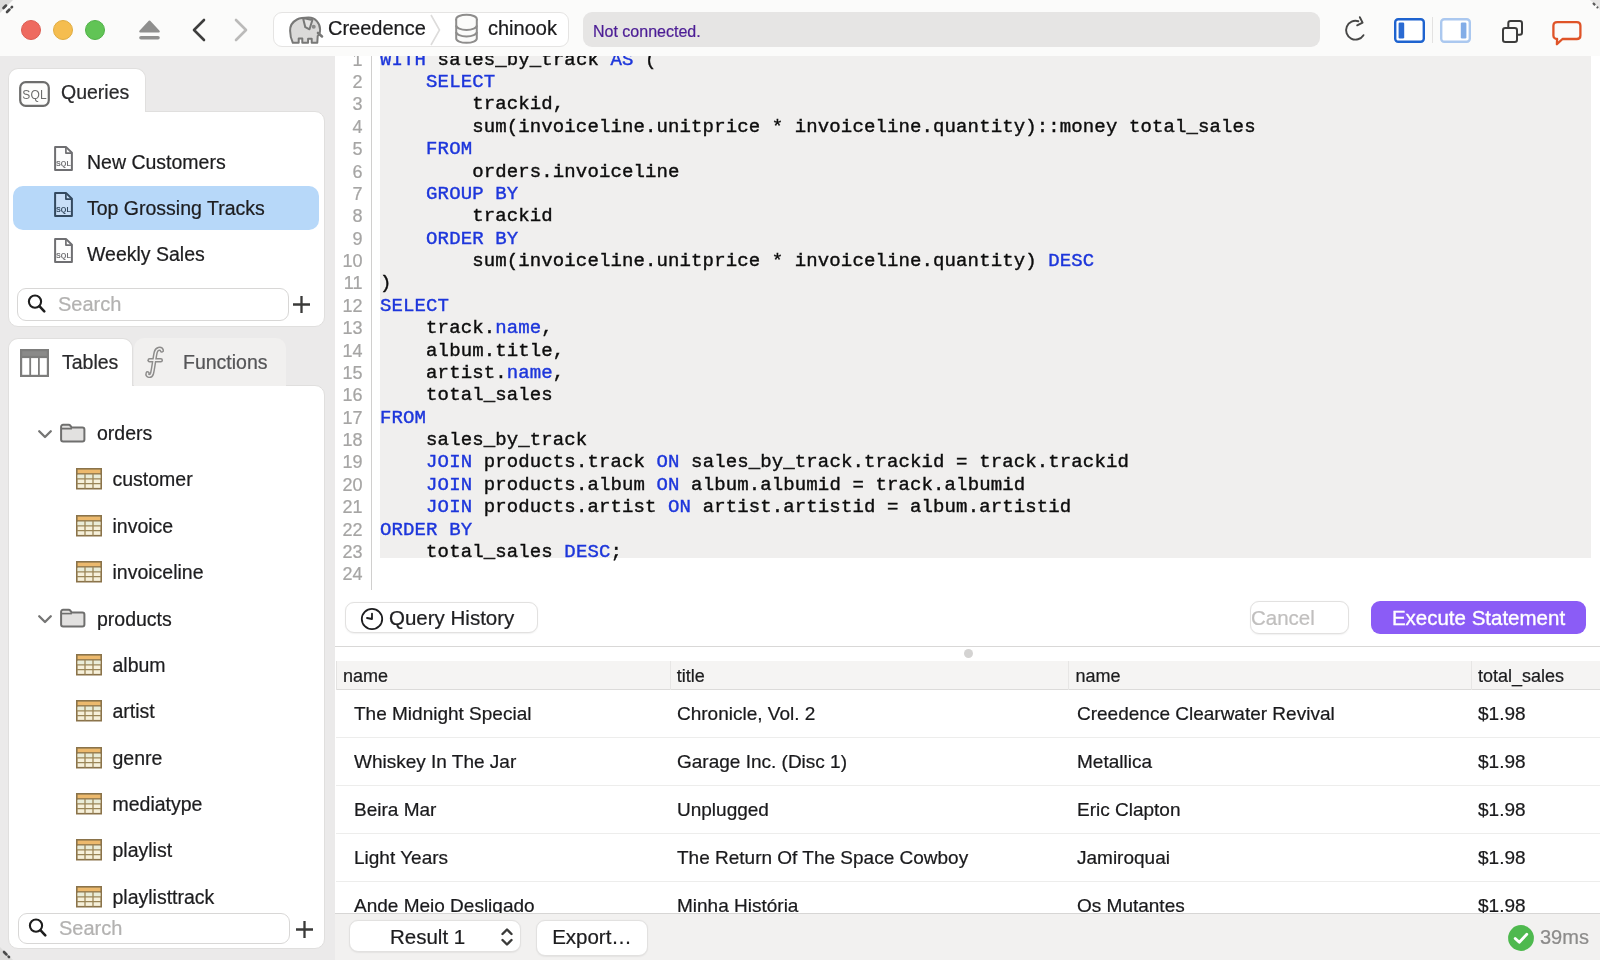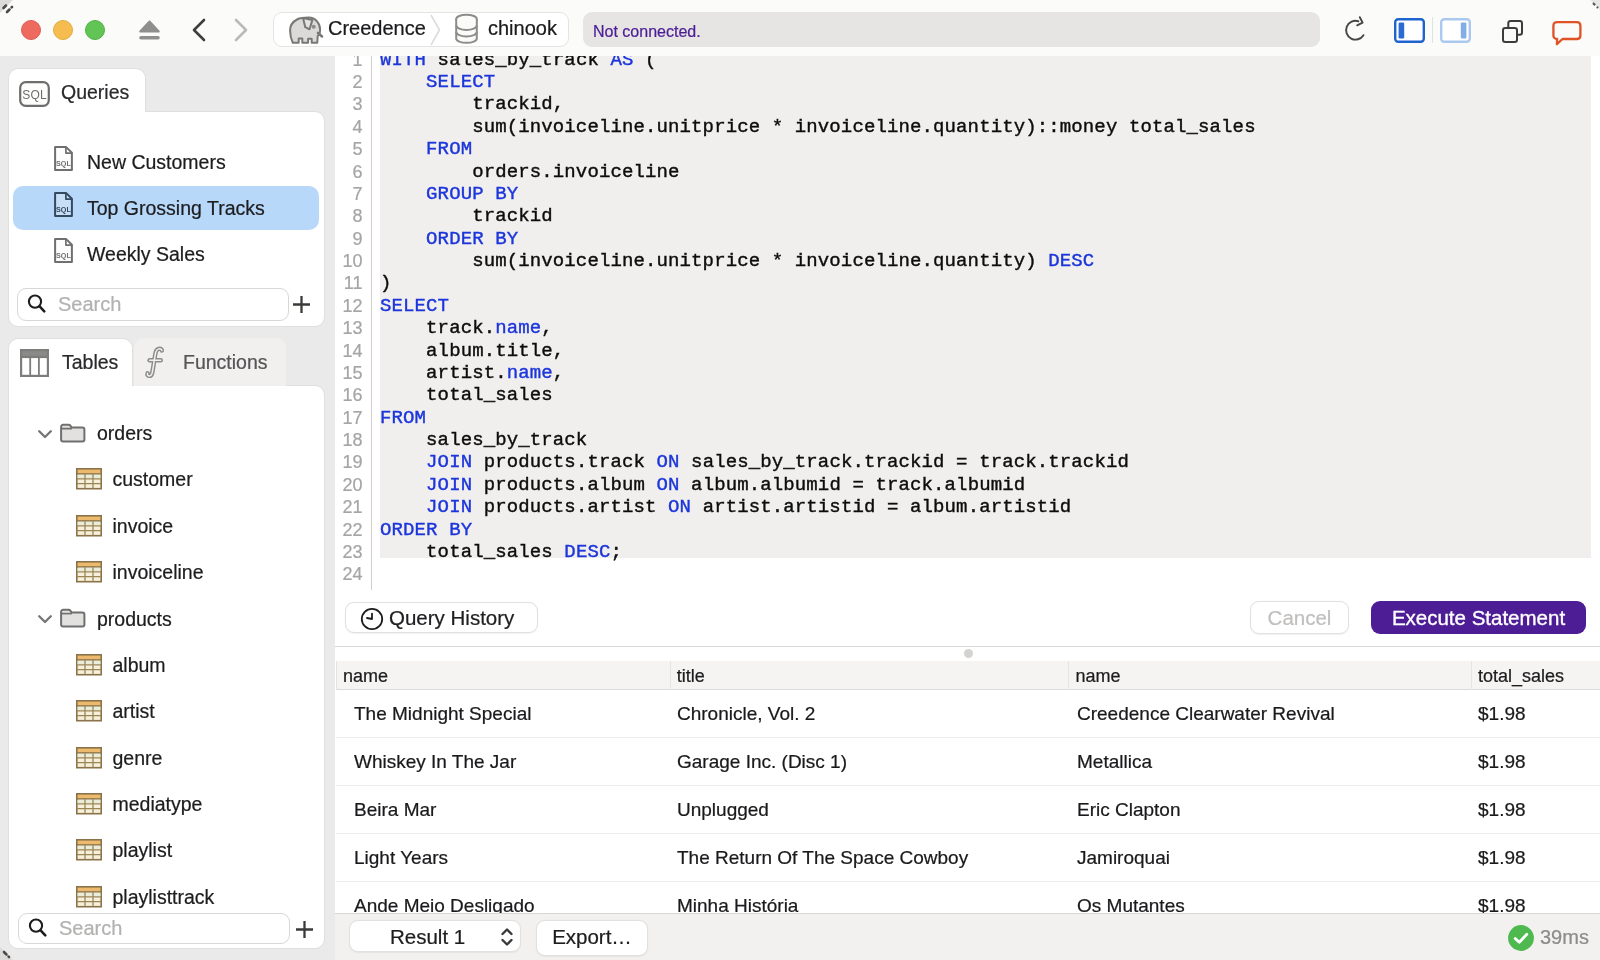--- a/index.html
+++ b/index.html
@@ -258,22 +258,22 @@
     </div>
   <div id="code"><div><span class="k">WITH</span> sales_by_track <span class="k">AS</span> (</div><div>    <span class="k">SELECT</span></div><div>        trackid,</div><div>        sum(invoiceline.unitprice * invoiceline.quantity)::money total_sales</div><div>    <span class="k">FROM</span></div><div>        orders.invoiceline</div><div>    <span class="k">GROUP</span> <span class="k">BY</span></div><div>        trackid</div><div>    <span class="k">ORDER</span> <span class="k">BY</span></div><div>        sum(invoiceline.unitprice * invoiceline.quantity) <span class="k">DESC</span></div><div>)</div><div><span class="k">SELECT</span></div><div>    track.<span class="k">name</span>,</div><div>    album.title,</div><div>    artist.<span class="k">name</span>,</div><div>    total_sales</div><div><span class="k">FROM</span></div><div>    sales_by_track</div><div>    <span class="k">JOIN</span> products.track <span class="k">ON</span> sales_by_track.trackid = track.trackid</div><div>    <span class="k">JOIN</span> products.album <span class="k">ON</span> album.albumid = track.albumid</div><div>    <span class="k">JOIN</span> products.artist <span class="k">ON</span> artist.artistid = album.artistid</div><div><span class="k">ORDER</span> <span class="k">BY</span></div><div>    total_sales <span class="k">DESC</span>;</div></div>
   <div id="btnrow">
   <div class="btn" style="left:10px; top:546px; width:193px; height:31px;padding-left:32px;">
     <svg style="left:15px;top:4.5px" width="22" height="22" viewBox="0 0 22 22">
       <circle cx="11" cy="11" r="10.2" fill="none" stroke="#1d1d1f" stroke-width="1.8"></circle>
       <path d="M11 5.6 L11 11 L6.0 10.0" fill="none" stroke="#1d1d1f" stroke-width="1.8" stroke-linecap="round" stroke-linejoin="round"></path>
     </svg>
     <span style="position:absolute;left:43px;top:0;height:29px;line-height:29px;font-size:20.5px;color:#1f1f21;">Query History</span>
   </div>
-  <div class="btn" style="left:915px; top:544.5px; width:99px; height:33.5px; text-align:center; font-size:20.5px; color:#c0bfbe; line-height:32px;">Cancel</div>
-  <div class="abs" style="left:1036px; top:544.5px; width:215px; height:33.5px; border-radius:9px; background:#4c1d95; text-align:center; font-size:20.5px; color:#fff; line-height:33.5px; -webkit-text-stroke:0.35px;">Execute Statement</div>
+  <div class="btn" style="left:915px; top:544.5px; width:99px; height:33.5px; font-size:20.5px; color:#c0bfbe; line-height:32px;">Cancel</div>
+  <div class="abs" style="left:1036px; top:544.5px; width:215px; height:33.5px; border-radius:9px; background:#8b5cf6; text-align:center; font-size:20.5px; color:#fff; line-height:33.5px; -webkit-text-stroke:0.35px;">Execute Statement</div>
 </div>
   <div class="abs" style="left:0; top:590px; width:1265px; height:1px; background:#d9d8d7;"></div>
   <div class="abs" style="left:628.5px; top:593px; width:9px; height:9px; border-radius:50%; background:#d4d3d2;"></div>
   <div id="grid">
       <div class="abs" style="left:0;top:0;width:1264px;height:29px;background:#f5f4f3;border-bottom:1px solid #dcdbda;"></div>
 <div class="hcell" style="left:7px;top:0;height:29px;line-height:30px;color:#1c1c1e;">name</div>
 <div class="hcell" style="left:340.8px;top:0;height:29px;line-height:30px;color:#1c1c1e;">title</div>
 <div class="hcell" style="left:739.5px;top:0;height:29px;line-height:30px;color:#1c1c1e;">name</div>
 <div class="hcell" style="left:1142px;top:0;height:29px;line-height:30px;color:#1c1c1e;">total_sales</div>
 <div class="abs" style="left:334px;top:0;width:1px;height:252px;background:#e7e6e5;"></div>

